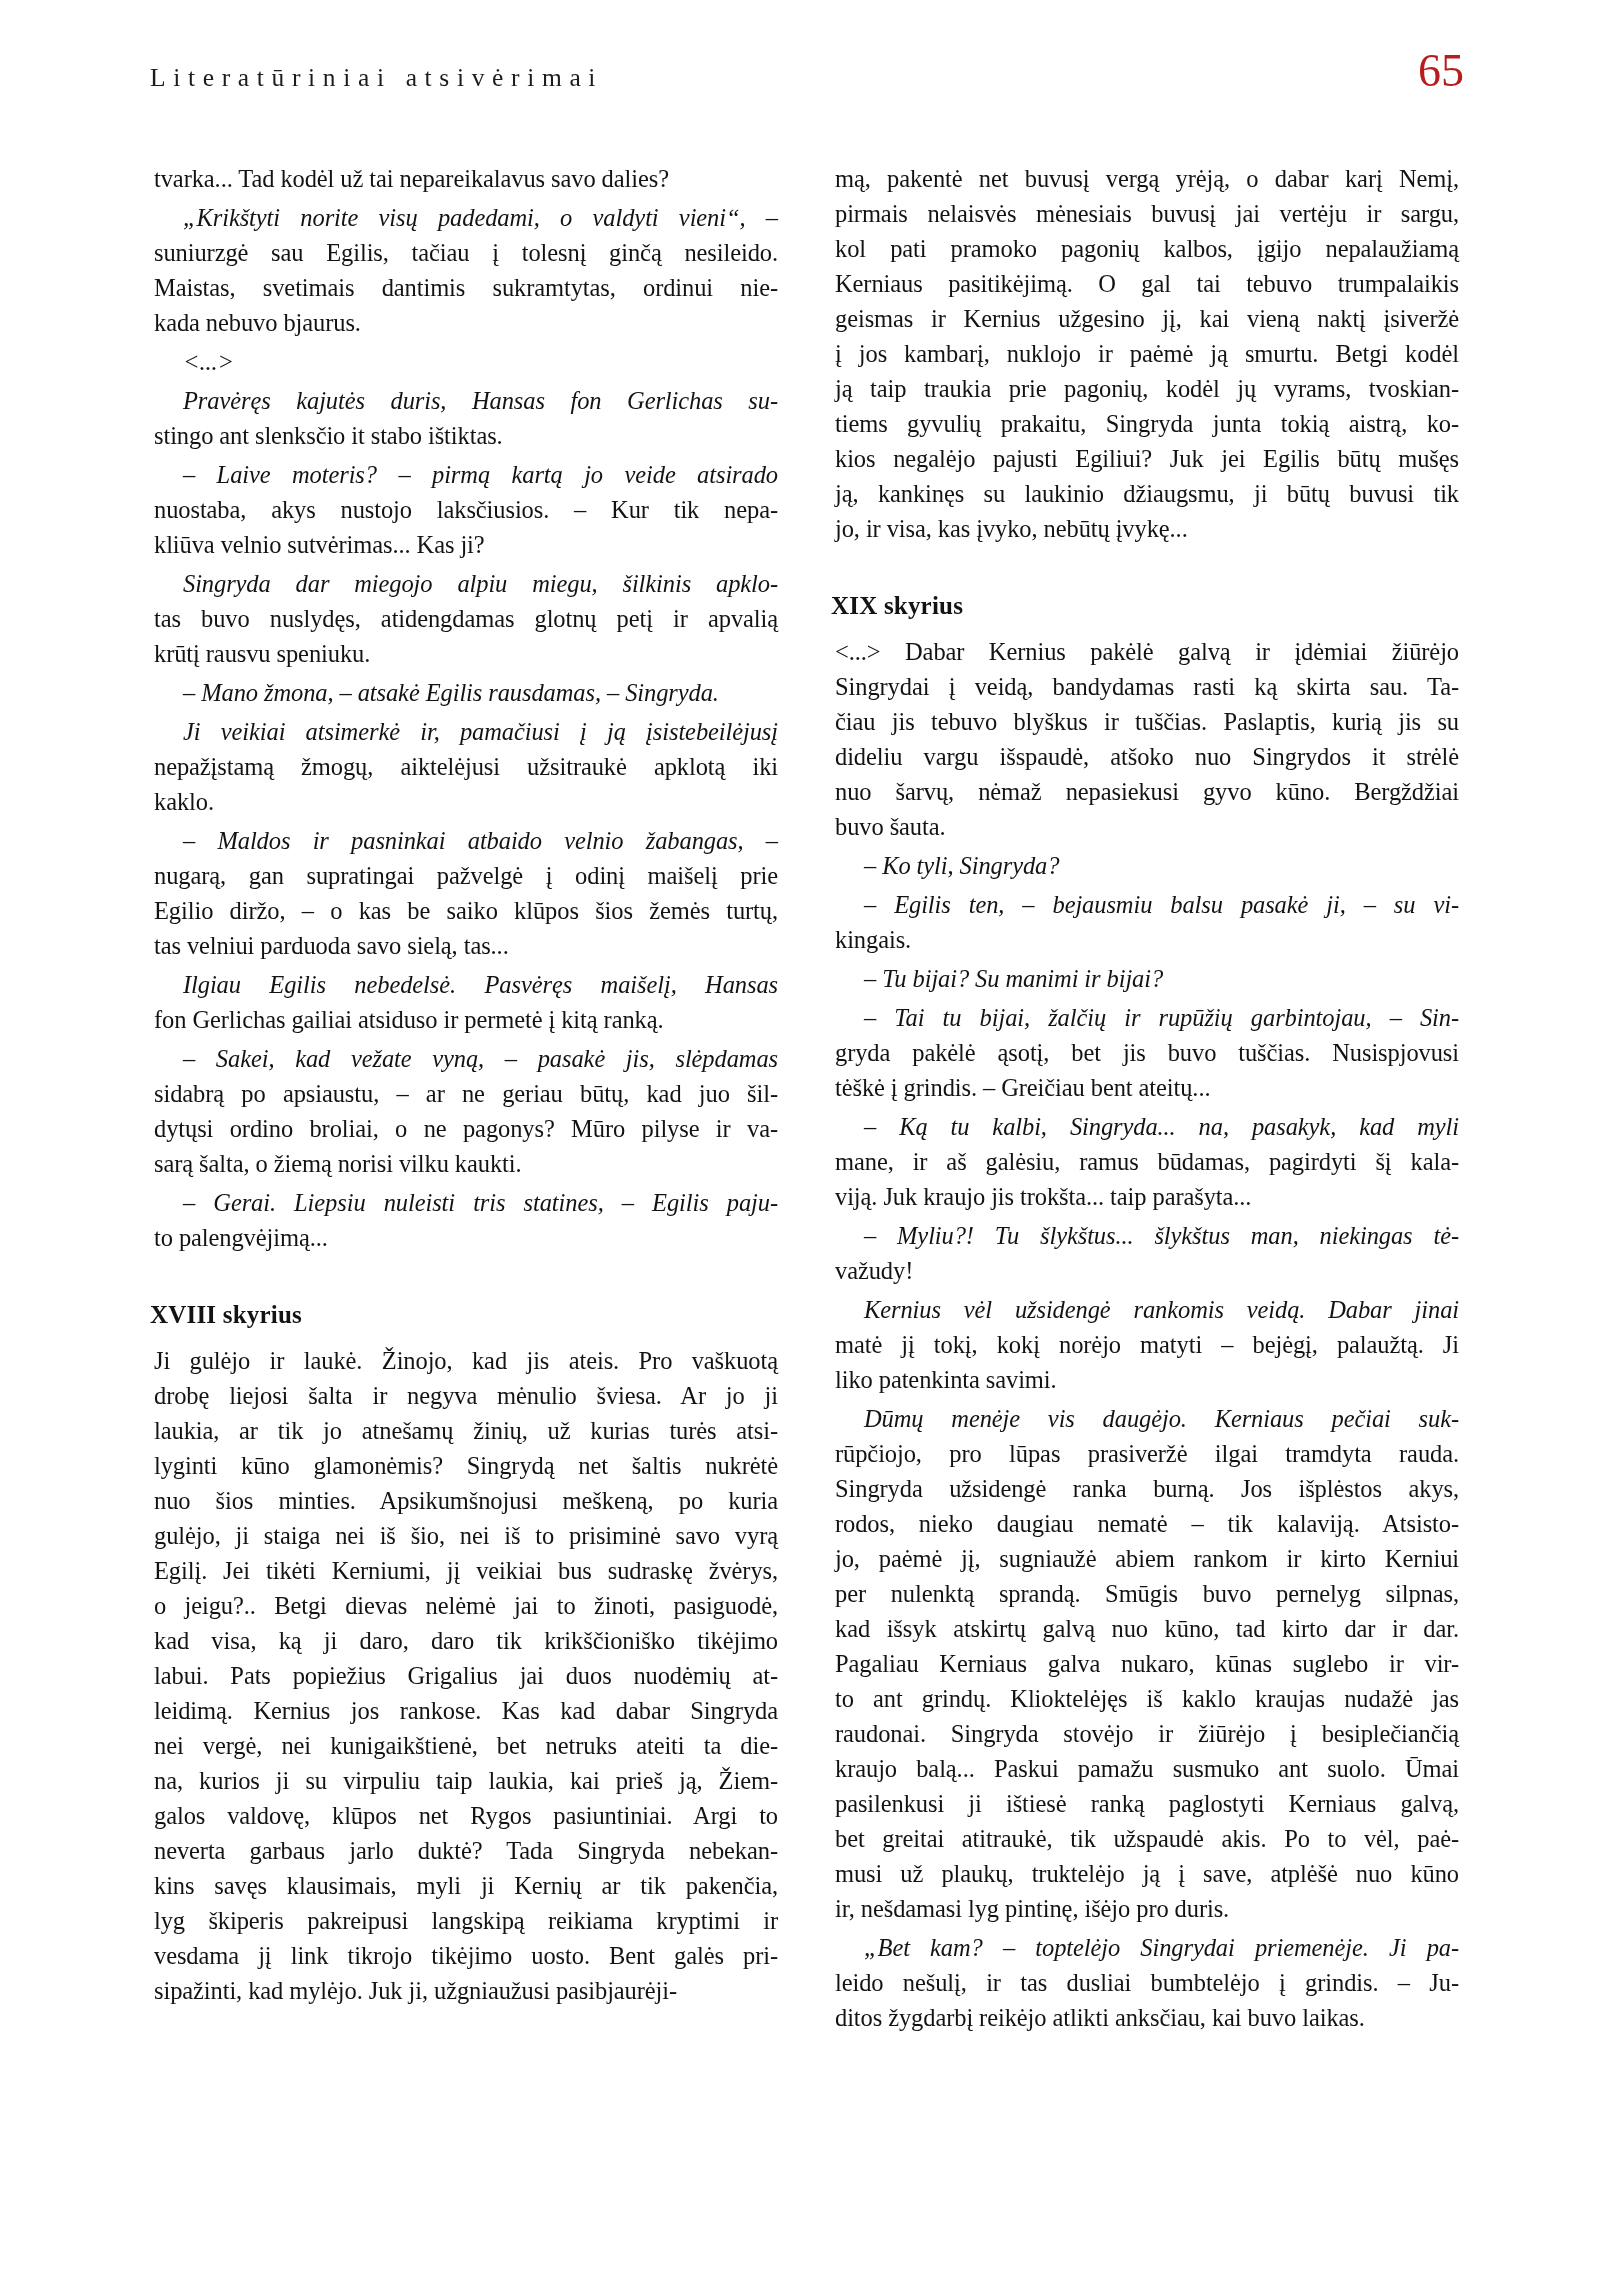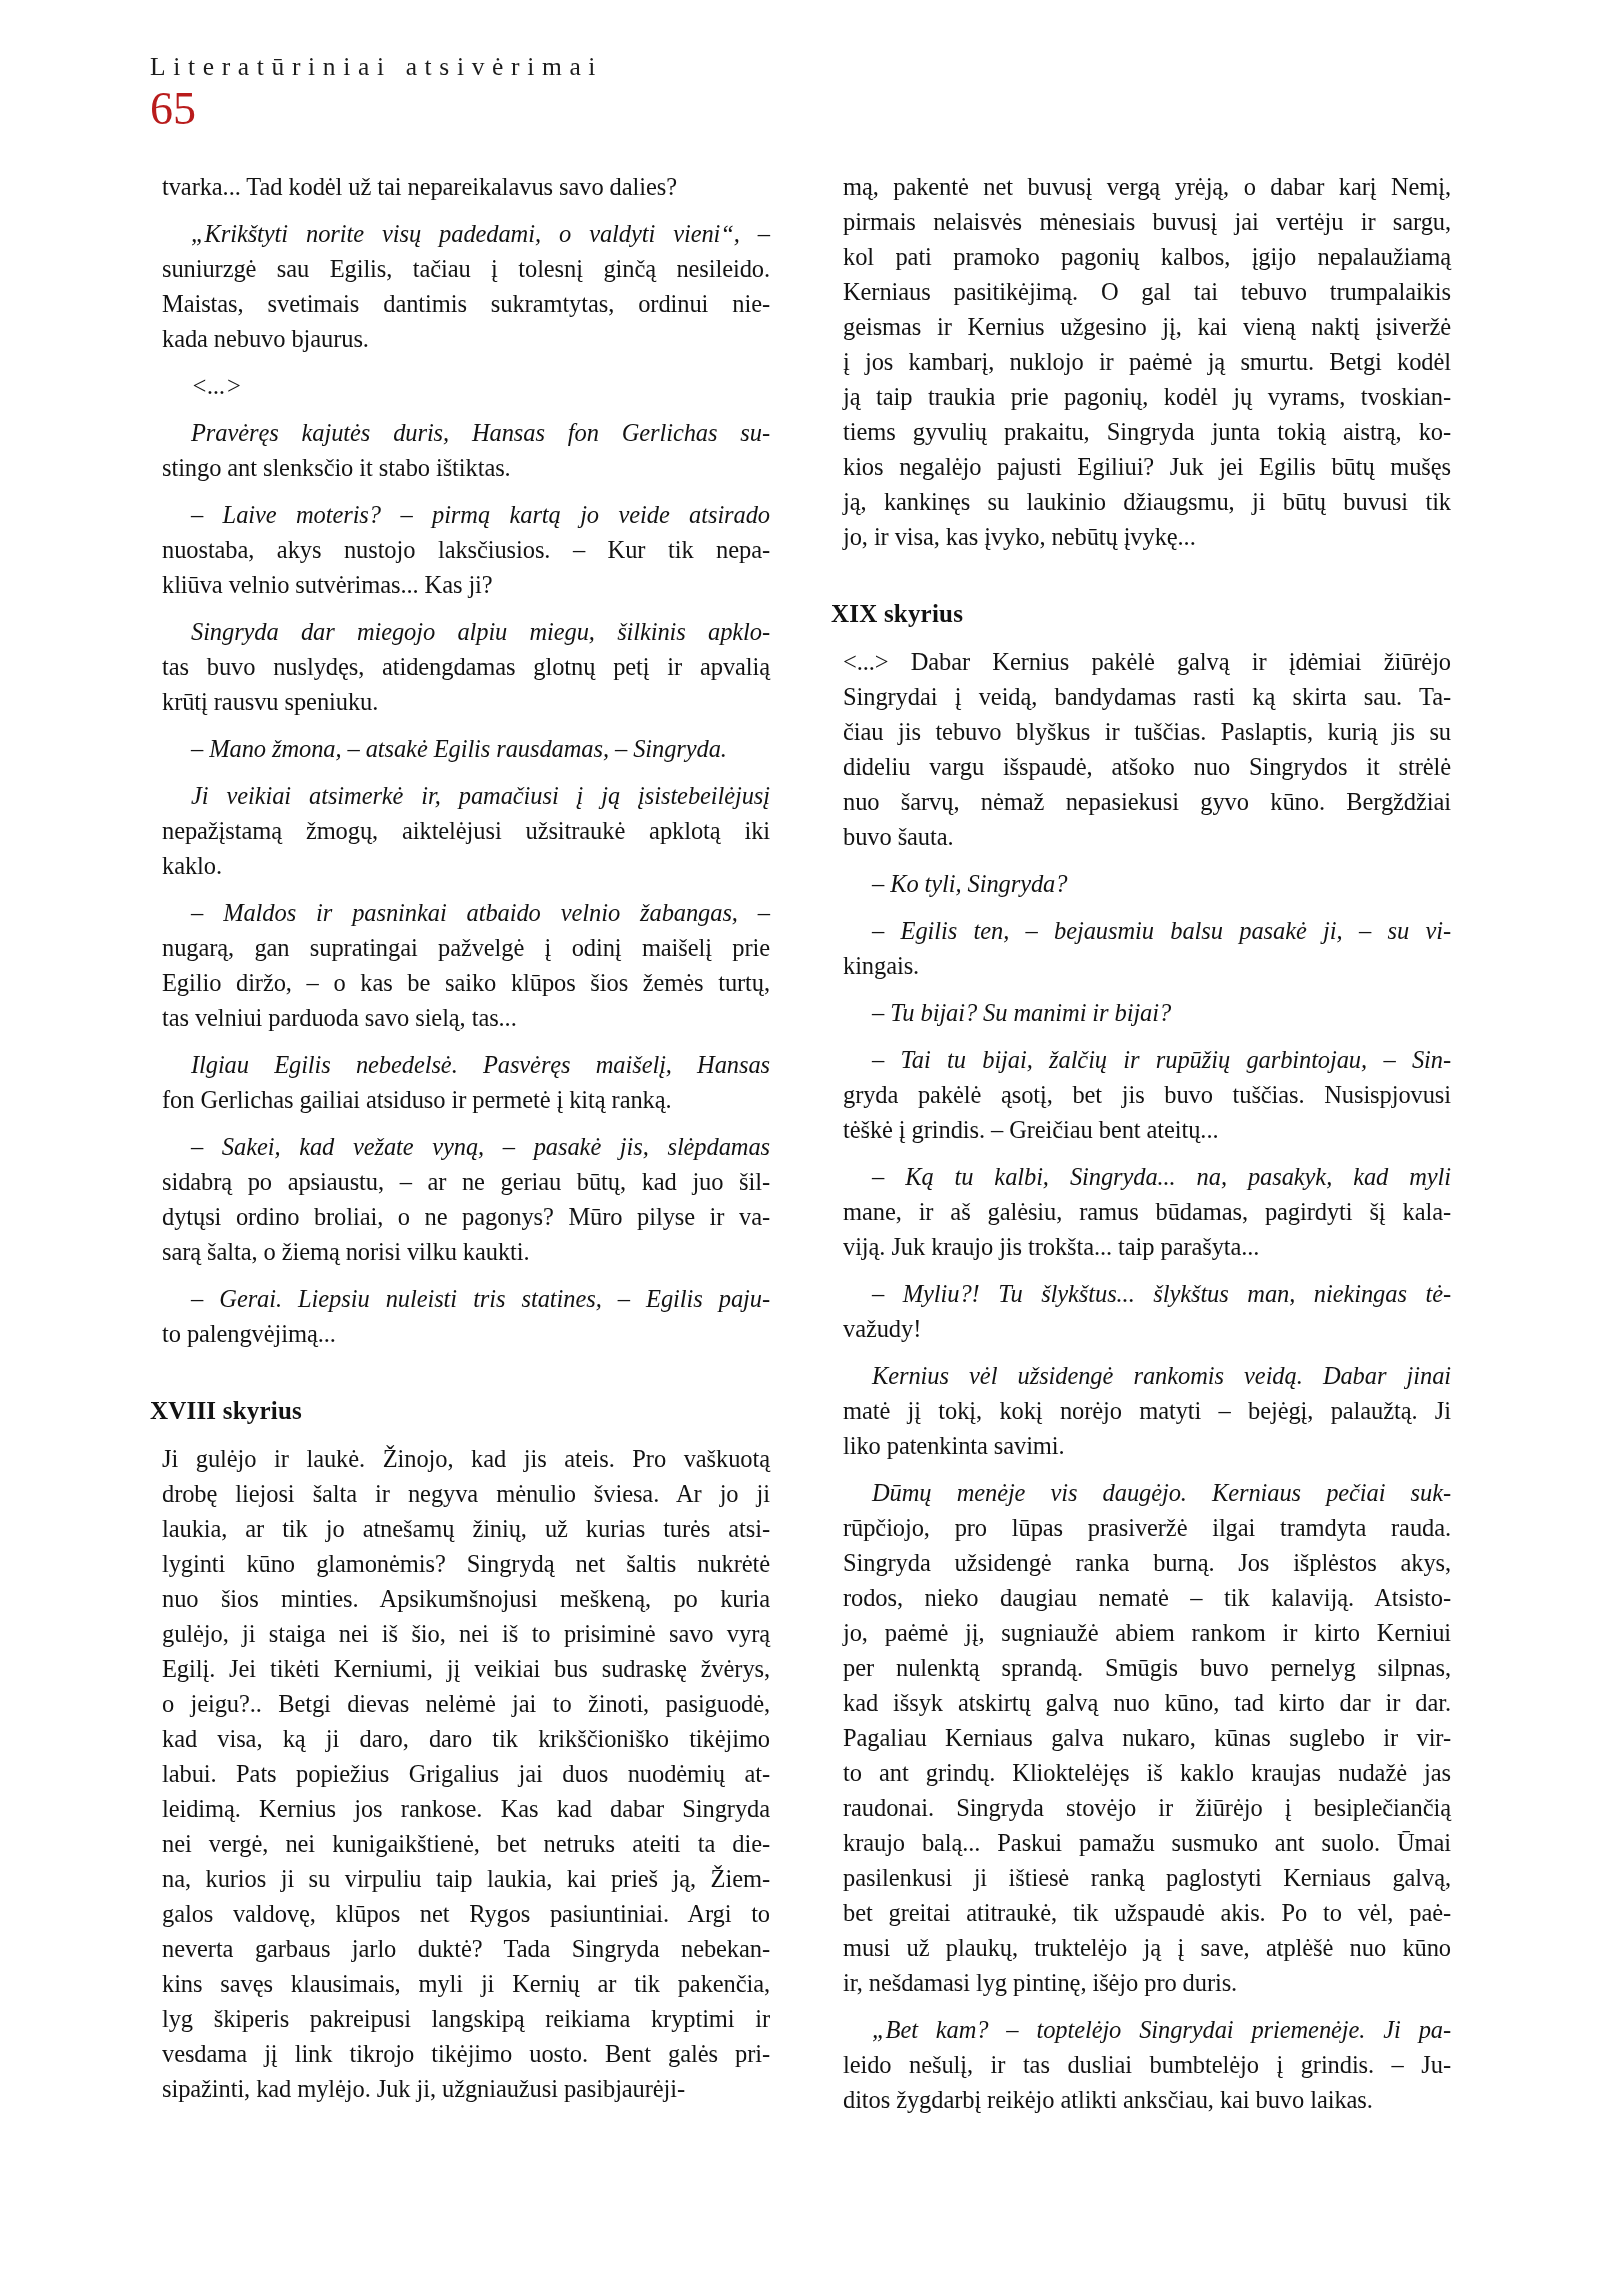--- a/index.html
+++ b/index.html
@@ -10,44 +10,43 @@
     color: #131313;
   }
   .page {
     position: relative;
     width: 1621px; height: 2293px;
     background: #ffffff;
     overflow: hidden;
   }
   .running-head {
     position: absolute;
-    left: 150px; top: 52px;
+    left: 150px; top: 44px;
     width: 1314px;
     display: flex;
     justify-content: space-between;
     align-items: baseline;
-    flex-direction: column;
   }
   .head-title {
     font-size: 25.5px;
     letter-spacing: 0.30em;
     color: #1c1c1c;
   }
   .page-number {
     font-size: 46px;
     color: #b91c1c;
   }
   .column {
     position: absolute;
     top: 157px;
     width: 632px;
   }
   .column.left  { left: 150px; }
   .column.right { left: 831px; }
-  .paragraph { margin: 12px; }
+  .paragraph { margin: 4px; }
   .line {
     height: 35px;
     line-height: 35px;
     font-size: 24.5px;
     letter-spacing: -0.1px;
     text-align: justify;
     text-align-last: justify;
     white-space: nowrap;
   }
   .line.last { text-align-last: left; }

